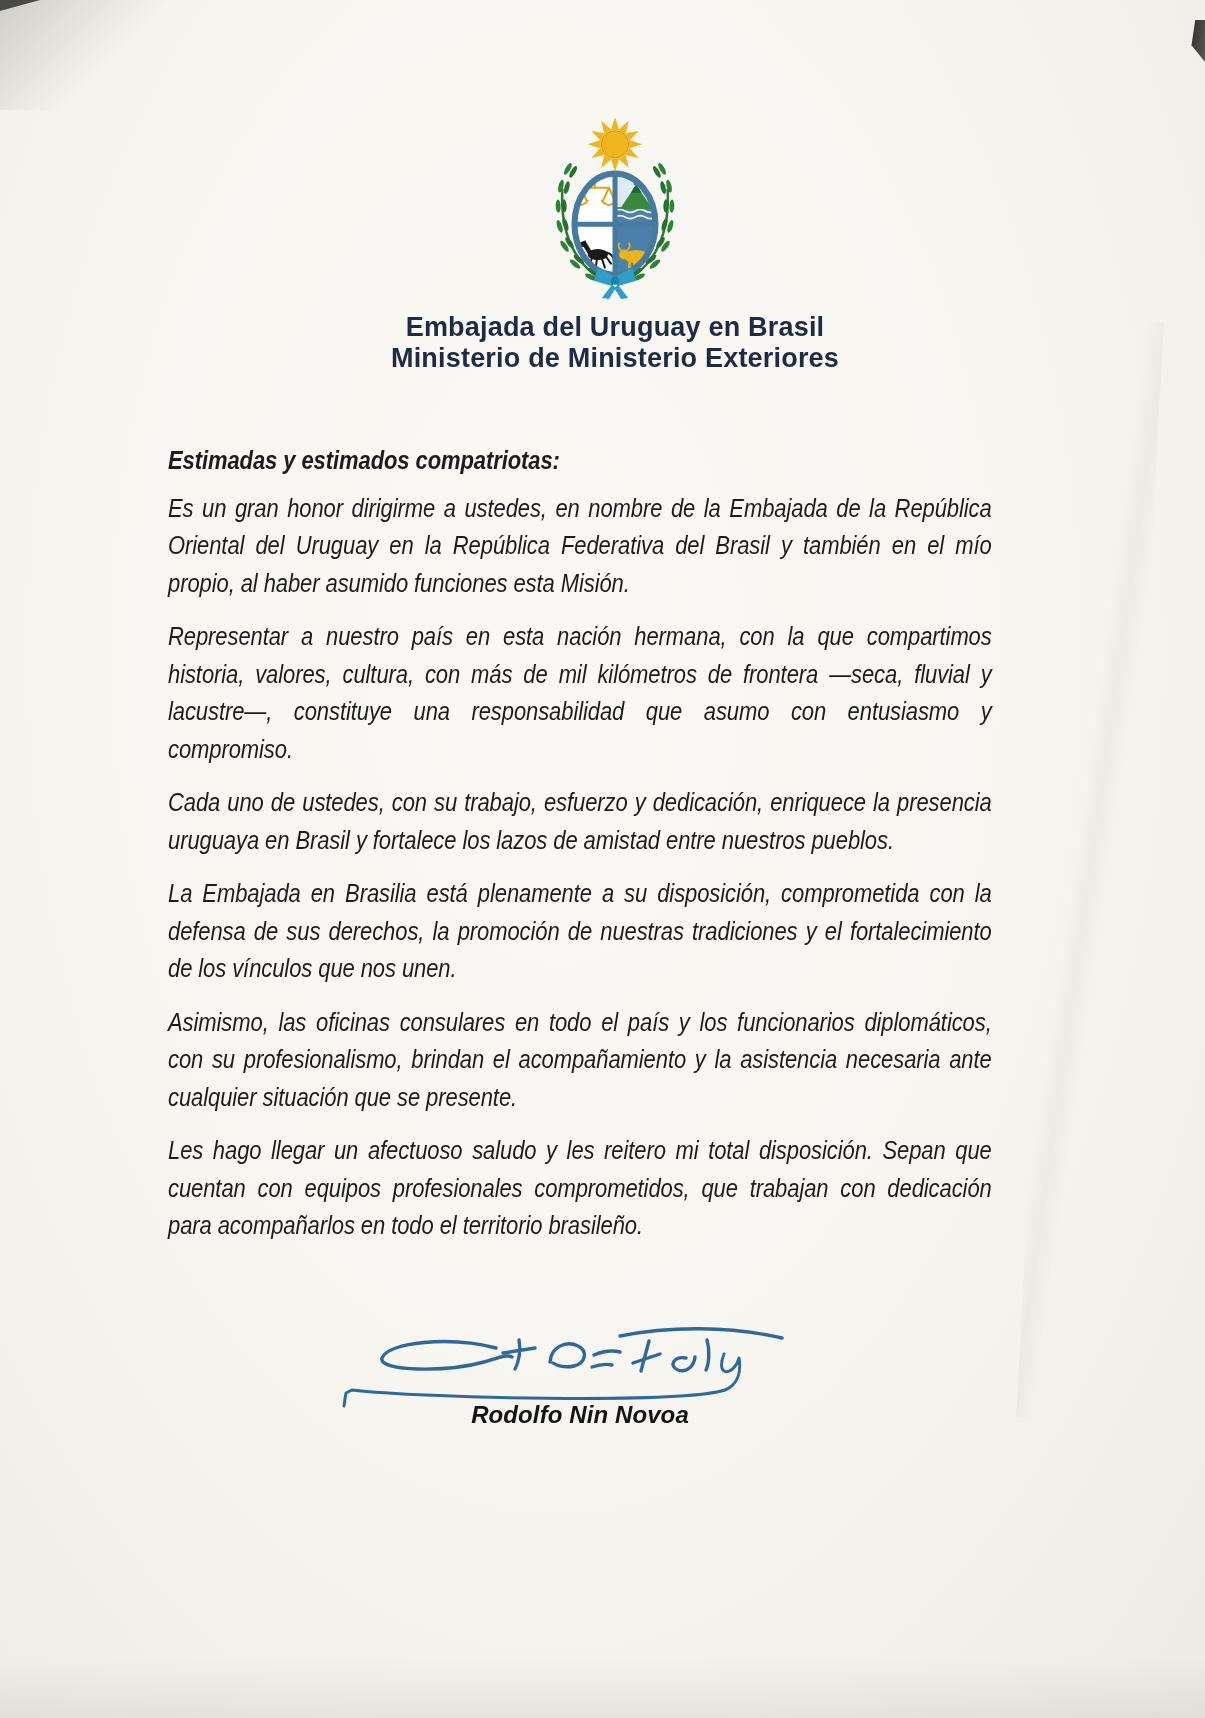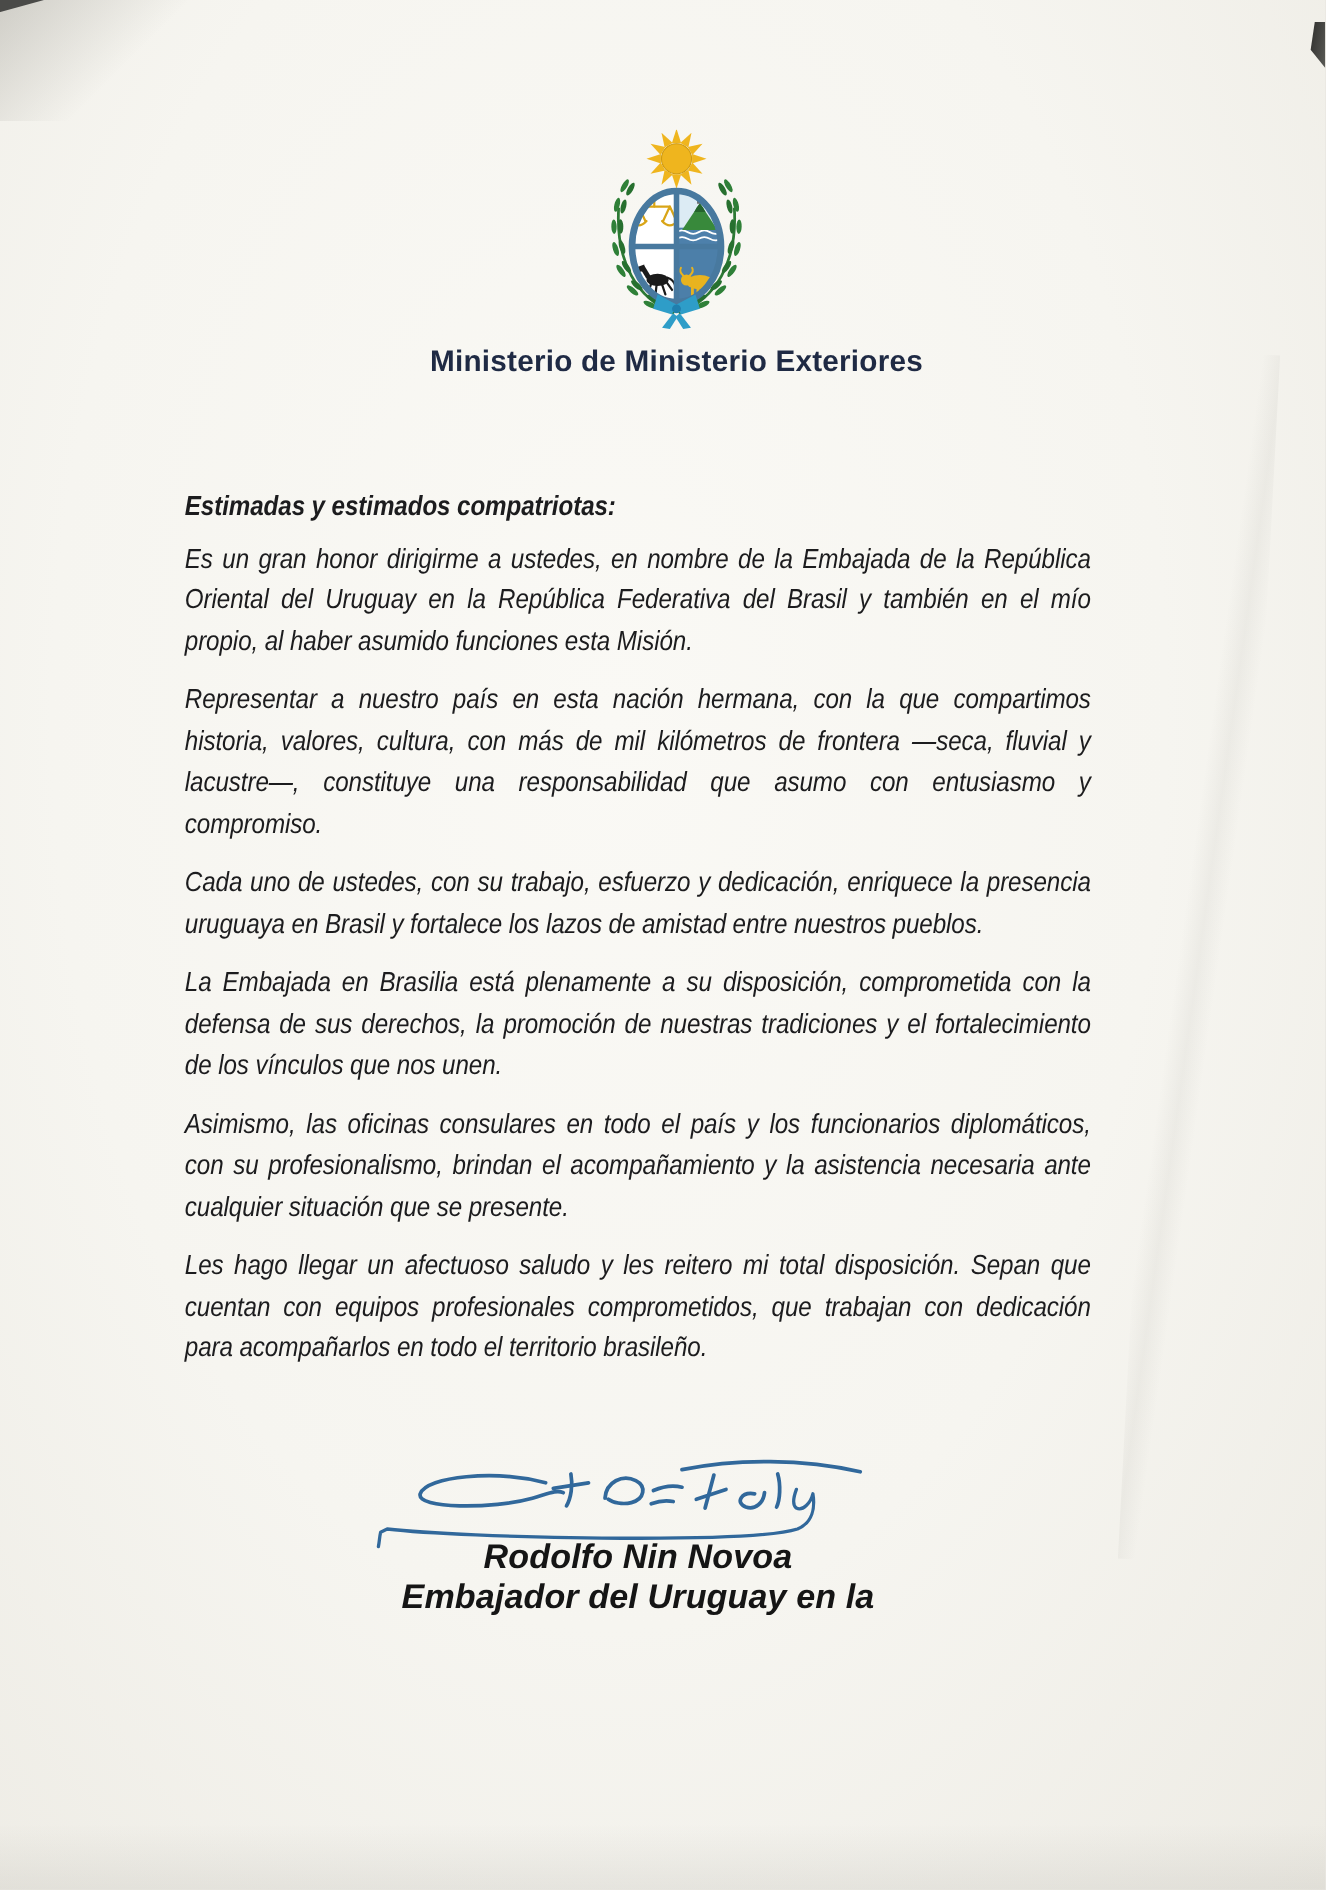--- a/index.html
+++ b/index.html
@@ -68,21 +68,21 @@
   }
   .para { margin:0 0 16px 0; }
 
   
   .signature-svg {
     position:absolute; left:300px; top:1316px; width:500px; height:96px;
   }
   .signoff {
     position:absolute; left:168px; top:1396px; width:824px;
     text-align:center; font-style:italic; font-weight:bold;
-    font-size:31px; line-height:37px; color:#151515; letter-spacing:0.1px;
+    font-size:24px; line-height:37px; color:#151515; letter-spacing:0.1px;
   }
 </style>
 </head>
 <body>
 
 <div class="page">
 
   <div class="crease-tl"></div>
   <div class="sliver-tl"></div>
   <div class="mark-tr"></div>
@@ -185,20 +185,21 @@
       <g fill="#2e9dc8">
         <polygon points="85,157 68,148 64,161 81,166"></polygon>
         <polygon points="85,157 102,148 106,161 89,166"></polygon>
         <polygon points="82,165 72,178 79,179 86,168"></polygon>
         <polygon points="88,165 98,178 91,179 84,168"></polygon>
       </g>
       <circle cx="85" cy="161" r="4" fill="#1f7fae"></circle>
     </svg>
 
     <div class="org-block">
+      <div class="org-line">Embajada del Uruguay en Brasil</div>
       <div class="org-line">Ministerio de Ministerio Exteriores</div>
     </div>
   </header>
 
   <main class="letter-body">
     <p class="salutation">Estimadas y estimados compatriotas:</p>
     <p class="para">Es un gran honor dirigirme a ustedes, en nombre de la Embajada de la República Oriental del Uruguay en la República Federativa del Brasil y también en el mío propio, al haber asumido funciones esta Misión.</p>
     <p class="para">Representar a nuestro país en esta nación hermana, con la que compartimos historia, valores, cultura, con más de mil kilómetros de frontera —seca, fluvial y lacustre—, constituye una responsabilidad que asumo con entusiasmo y compromiso.</p>
     <p class="para">Cada uno de ustedes, con su trabajo, esfuerzo y dedicación, enriquece la presencia uruguaya en Brasil y fortalece los lazos de amistad entre nuestros pueblos.</p>
     <p class="para">La Embajada en Brasilia está plenamente a su disposición, comprometida con la defensa de sus derechos, la promoción de nuestras tradiciones y el fortalecimiento de los vínculos que nos unen.</p>
@@ -216,16 +217,15 @@
     <path d="M 320,20 C 370,10 430,10 482,22"></path>
     <path d="M 333,47 L 360,38"></path>
     <path d="M 349,25 L 341,55"></path>
     <path d="M 386,42 C 374,40 368,50 378,54 C 387,57 394,50 395,41"></path>
     <path d="M 407,24 C 410,34 409,48 406,54"></path>
     <path d="M 424,38 C 421,46 420,52 424,55 C 430,58 437,50 439,42 C 441,54 439,68 425,74 C 380,88 120,82 52,74 L 46,77 C 45,81 45,85 44,90" stroke-width="3"></path>
   </svg>
 
   <div class="signoff">
     <div>Rodolfo Nin Novoa</div>
-    <div>Embajador del Uruguay en la</div>
   </div>
 
 </div>
 
 </body></html>

